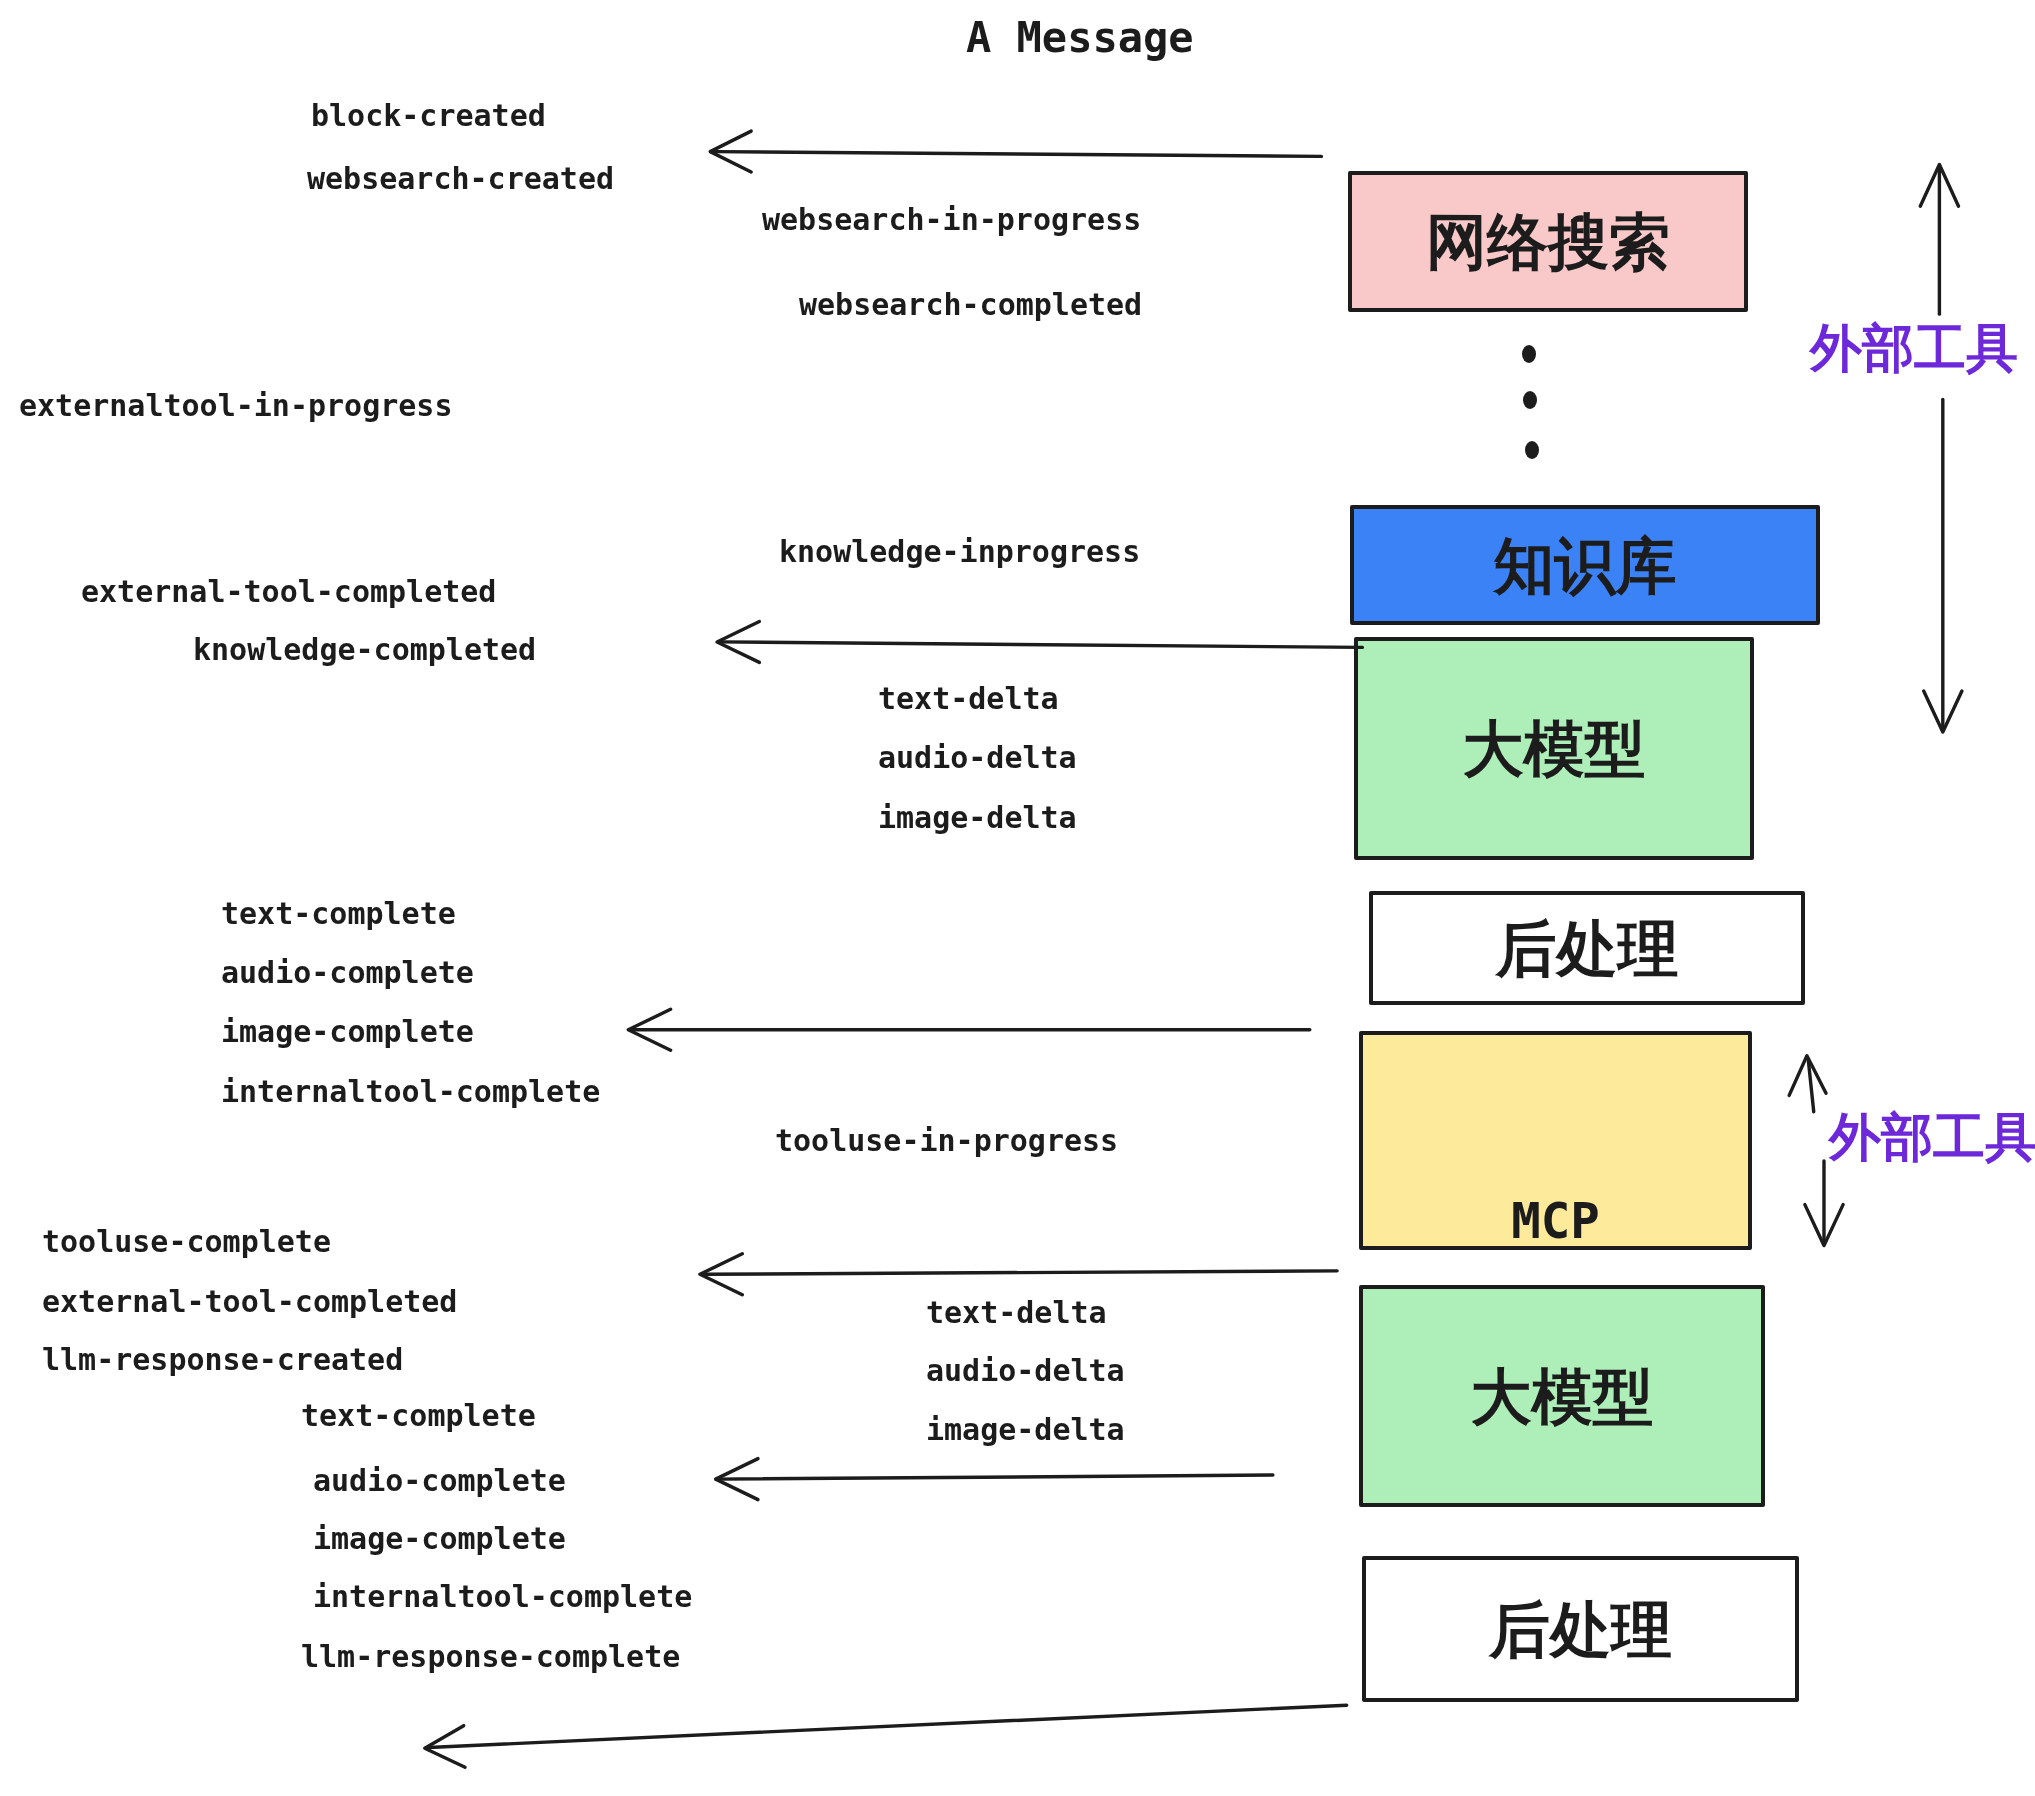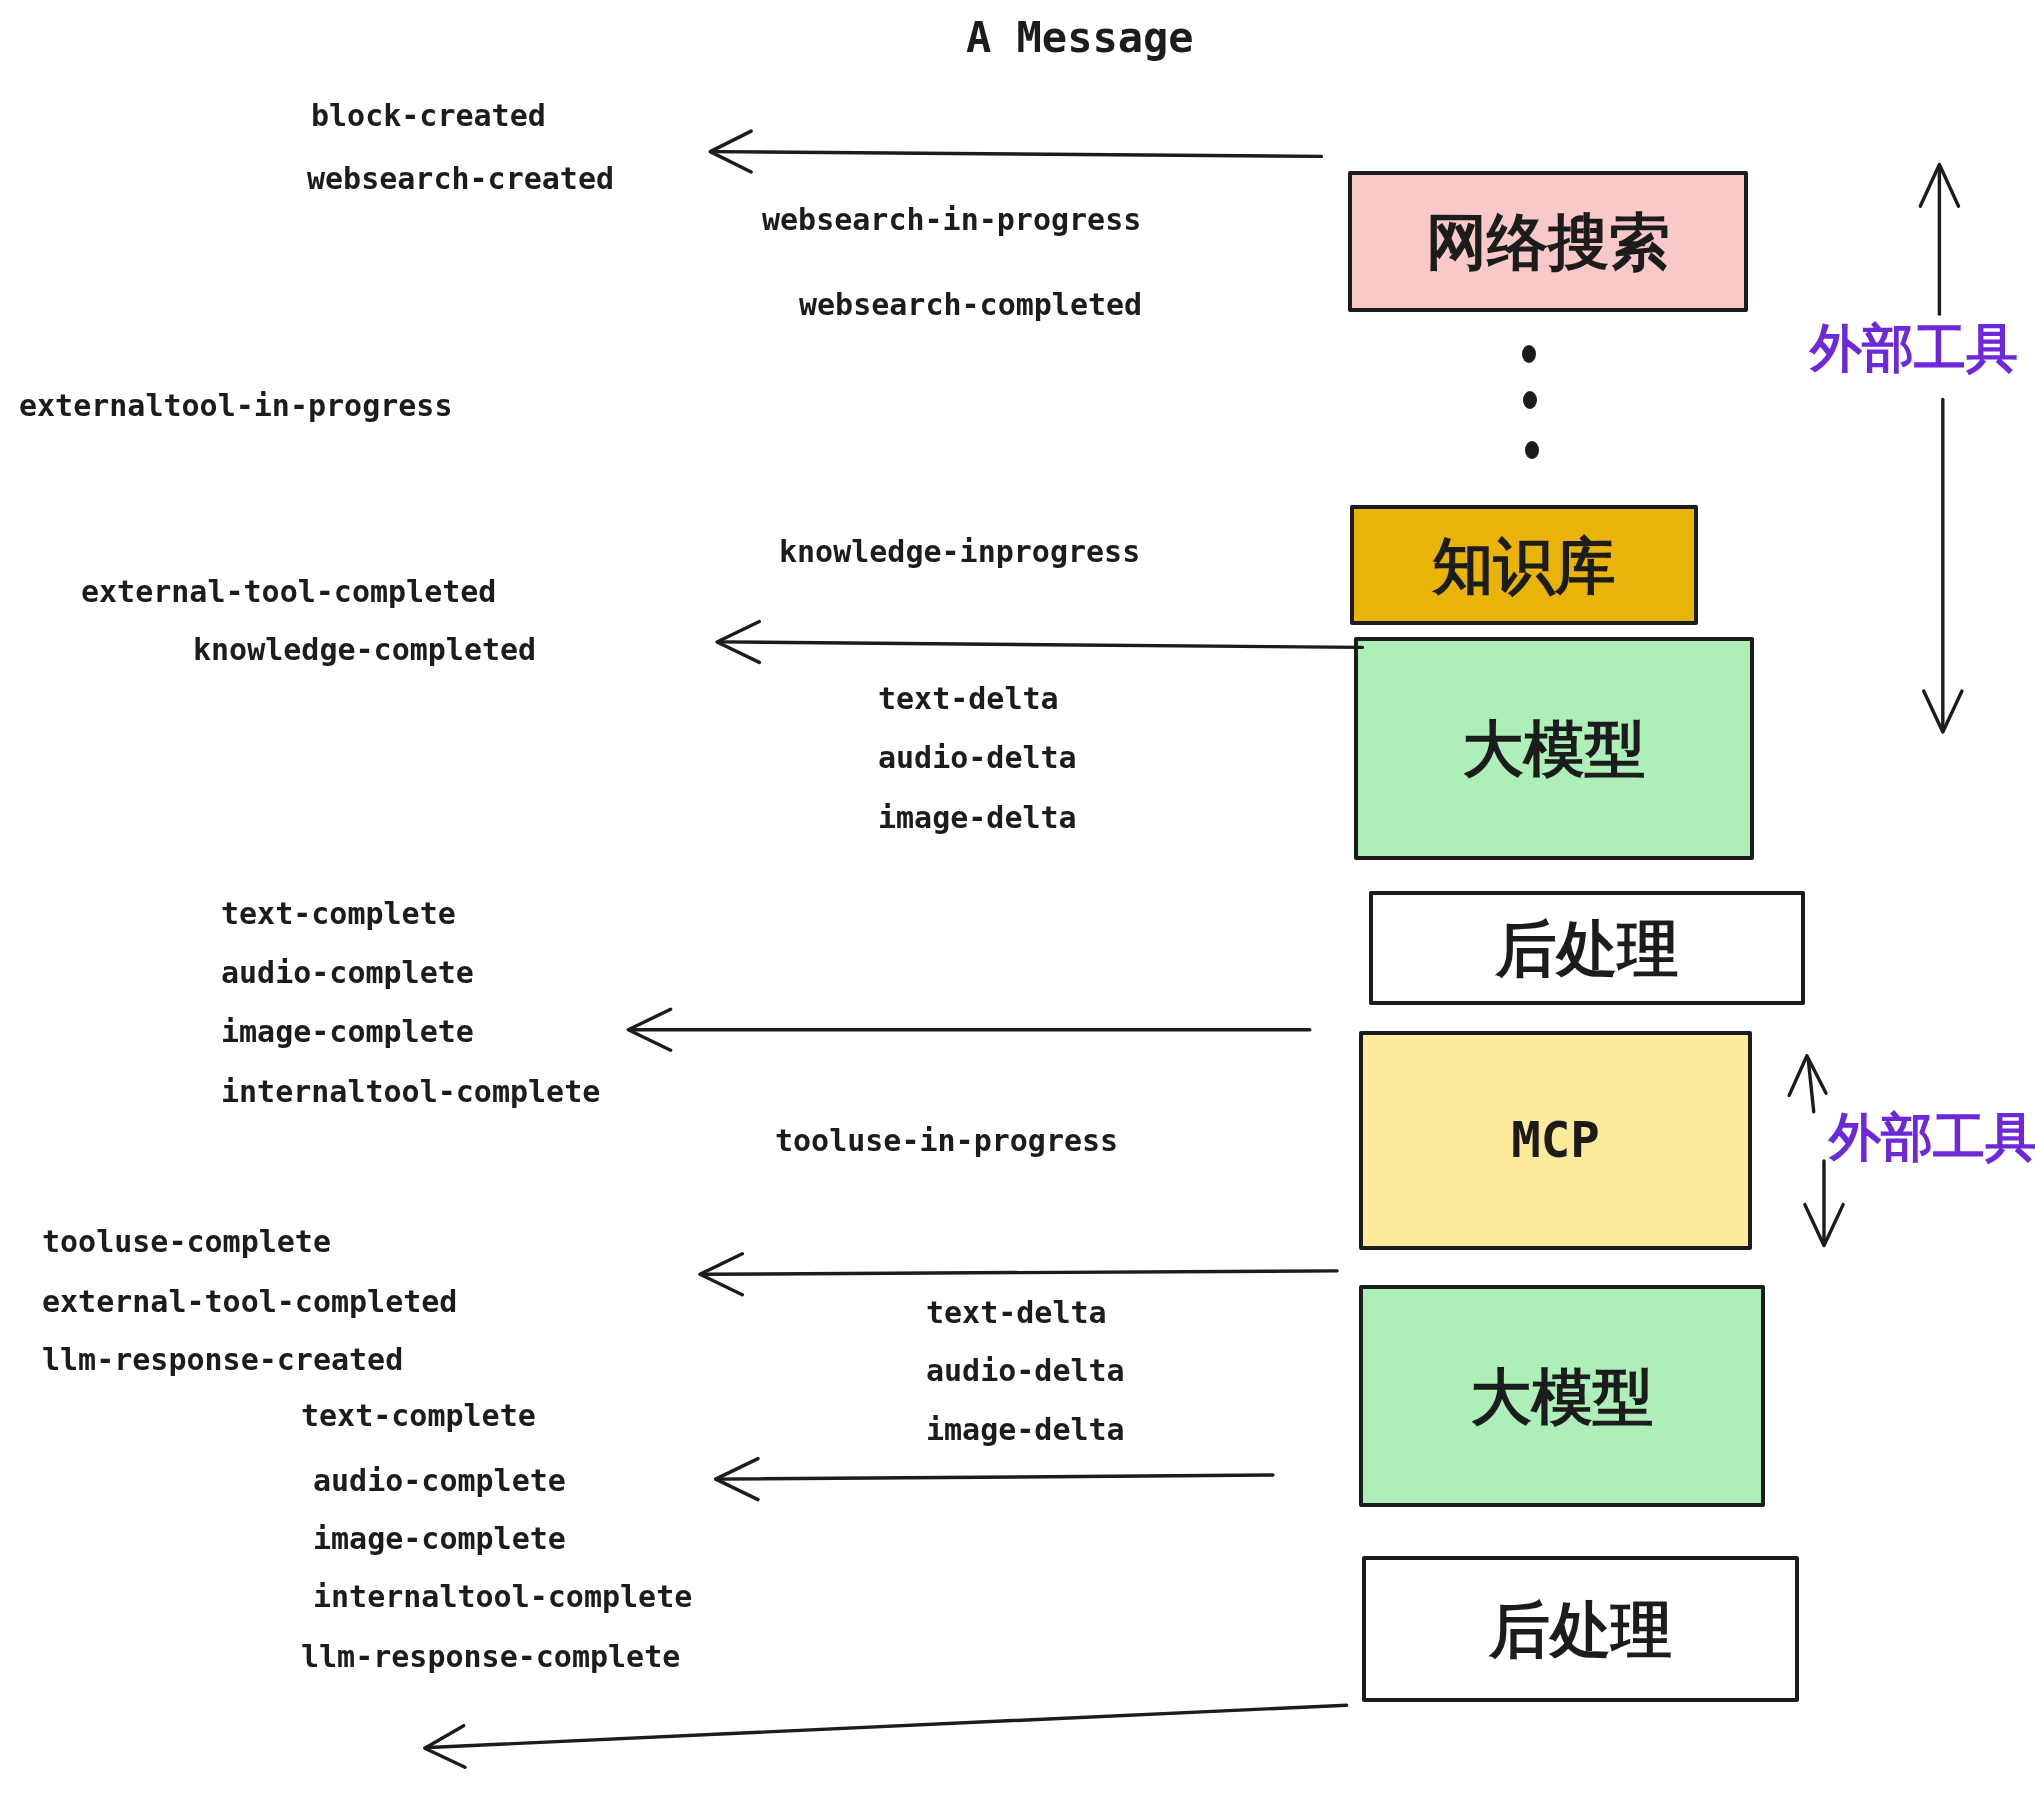--- a/index.html
+++ b/index.html
@@ -115,33 +115,33 @@
   <div class="title">A Message</div>
 
   <div class="box" style="left:1348px;top:171px;width:400px;height:141px;background:#f9c8c8;">
     <span class="box-label">网络搜索</span>
   </div>
 
   <div class="dot" style="left:1522px;top:345px;"></div>
   <div class="dot" style="left:1523px;top:391px;"></div>
   <div class="dot" style="left:1525px;top:441px;"></div>
 
-  <div class="box" style="left:1350px;top:505px;width:348px;height:120px;background:#eab308;">
+  <div class="box" style="left:1350px;top:505px;width:470px;height:120px;background:#3b82f6;">
     <span class="box-label">知识库</span>
   </div>
 
   <div class="box" style="left:1354px;top:637px;width:400px;height:223px;background:#aeefb9;">
     <span class="box-label">大模型</span>
   </div>
 
   <div class="box" style="left:1369px;top:891px;width:436px;height:114px;background:#ffffff;">
     <span class="box-label">后处理</span>
   </div>
 
-  <div class="box" style="left:1359px;top:1031px;width:393px;height:219px;background:#fdeb9b;">
+  <div class="box" style="left:1359px;top:1031px;width:393px;height:219px;background:#fdeb9b;align-items:flex-end;">
     <span class="box-label mono">MCP</span>
   </div>
 
   <div class="box" style="left:1359px;top:1285px;width:406px;height:222px;background:#aeefb9;">
     <span class="box-label">大模型</span>
   </div>
 
   <div class="box" style="left:1362px;top:1556px;width:437px;height:146px;background:#ffffff;">
     <span class="box-label">后处理</span>
   </div>

